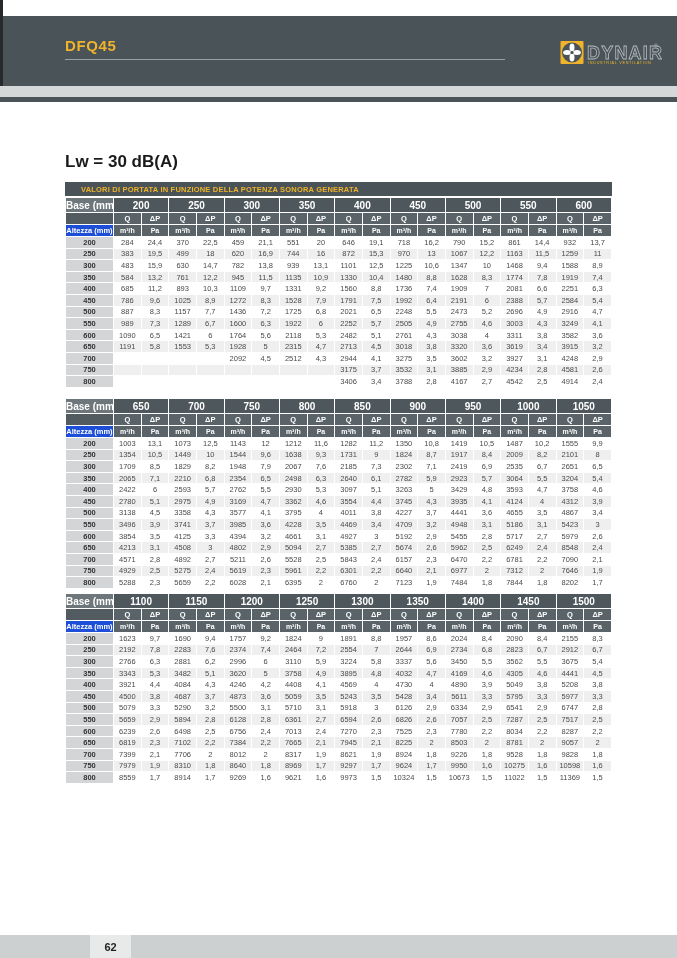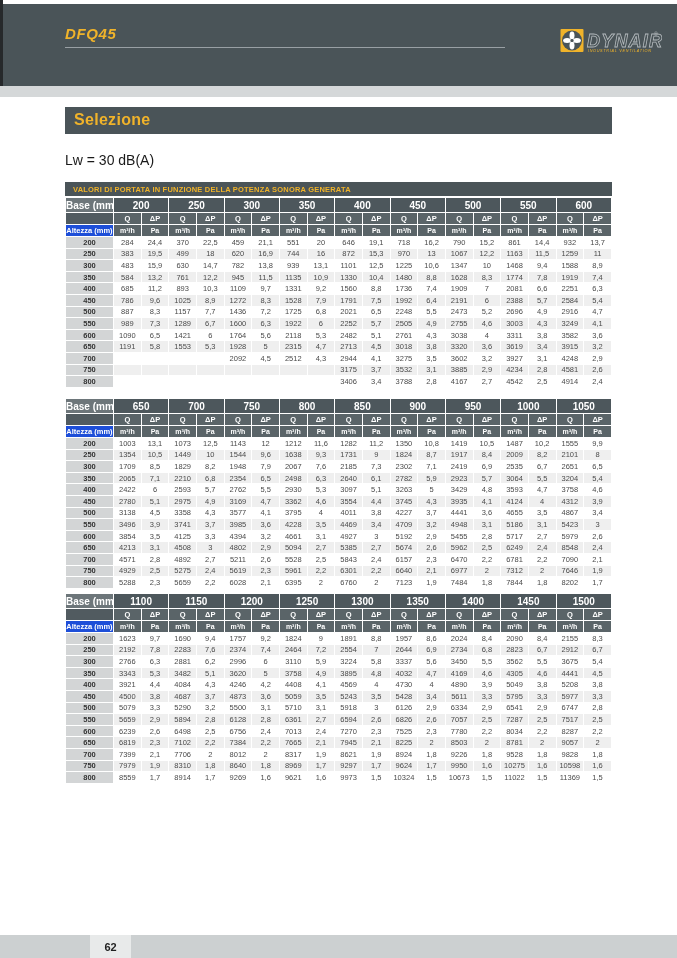--- a/index.html
+++ b/index.html
@@ -1,34 +1,34 @@
 <!DOCTYPE html>
 <html><head>
 <meta charset="utf-8">
 <style>
   html,body{margin:0;padding:0;background:#ffffff;}
   .page{position:relative;width:677px;height:958px;background:#ffffff;overflow:hidden;
         font-family:"Liberation Sans",sans-serif;}
 
   
-  .top-band{position:absolute;left:0;top:4px;width:677px;height:86px;background:#4a5458;font-style:italic;}
+  .top-band{position:absolute;left:0;top:16px;width:677px;height:86px;background:#4a5458;}
   .edge-shadow{position:absolute;left:0;top:0;width:3px;height:97px;background:#26292b;}
   .model-title{position:absolute;left:65px;top:21px;color:#f0b32a;font-size:15px;font-weight:bold;
                letter-spacing:.6px;}
   .header-rule{position:absolute;left:65px;top:43px;width:440px;height:1px;background:#99a0a4;}
   .brand-logo{position:absolute;left:528px;top:23px;width:102px;height:28px;margin-left:32px;}
 
   
   .gray-strip{position:absolute;left:0;top:86px;width:677px;height:11px;background:#d5d8d9;}
   .section-bar{position:absolute;left:65px;top:107px;width:547px;height:27px;background:#4a5458;}
   .section-bar span{display:block;padding:4px 0 0 9px;color:#f0b32a;font-size:16px;font-weight:bold;
                     letter-spacing:.3px;}
-  .lw{position:absolute;left:65px;top:152px;color:#1a1a1a;font-size:14px;font-weight:normal;}
+  .lw{position:absolute;left:65px;top:152px;color:#1a1a1a;font-size:17px;font-weight:bold;}
   .caption-bar{position:absolute;left:65px;top:182px;width:547px;height:14px;background:#4a5458;}
-  .caption-bar span{display:block;padding:3px 0 0 8px;color:#f0b32a;font-size:7.5px;font-weight:bold;
+  .caption-bar span{display:block;padding:3px 0 0 16px;color:#f0b32a;font-size:7.5px;font-weight:bold;
                     letter-spacing:.2px;}
 
   
   .tbl{position:absolute;left:65px;}
   .t1{top:197px;} .t2{top:398px;} .t3{top:593px;}
   table.sel{border-collapse:collapse;table-layout:fixed;width:547px;}
   table.sel th,table.sel td{border:1px solid #ffffff;padding:0;text-align:center;
                             white-space:nowrap;overflow:hidden;}
   .c-lbl{width:48px;}
   thead th{color:#ffffff;font-weight:bold;}
@@ -72,23 +72,20 @@
         <text x="27" y="19.5" font-family="Liberation Sans, sans-serif" font-size="18" font-weight="bold" letter-spacing="1.2" fill="none" stroke="#b4babd" stroke-width="0.8">DYNAIR</text>
         <text x="94" y="8.5" font-family="Liberation Sans, sans-serif" font-size="5" fill="#b4babd">®</text>
         <text x="28" y="25" font-family="Liberation Sans, sans-serif" font-size="3.8" letter-spacing="0.7" fill="#f0b32a">INDUSTRIAL VENTILATION</text>
       </svg>
     </div>
   </div>
   <div class="edge-shadow"></div>
 
   <div class="gray-strip"></div>
 
-  <div class="section-bar">
-    <span>Selezione</span>
-  </div>
 
   <div class="lw">Lw = 30 dB(A)</div>
 
   <div class="caption-bar">
     <span>VALORI DI PORTATA IN FUNZIONE DELLA POTENZA SONORA GENERATA</span>
   </div>
 
   <div class="tbl t1">
       <table class="sel">
         <colgroup>

